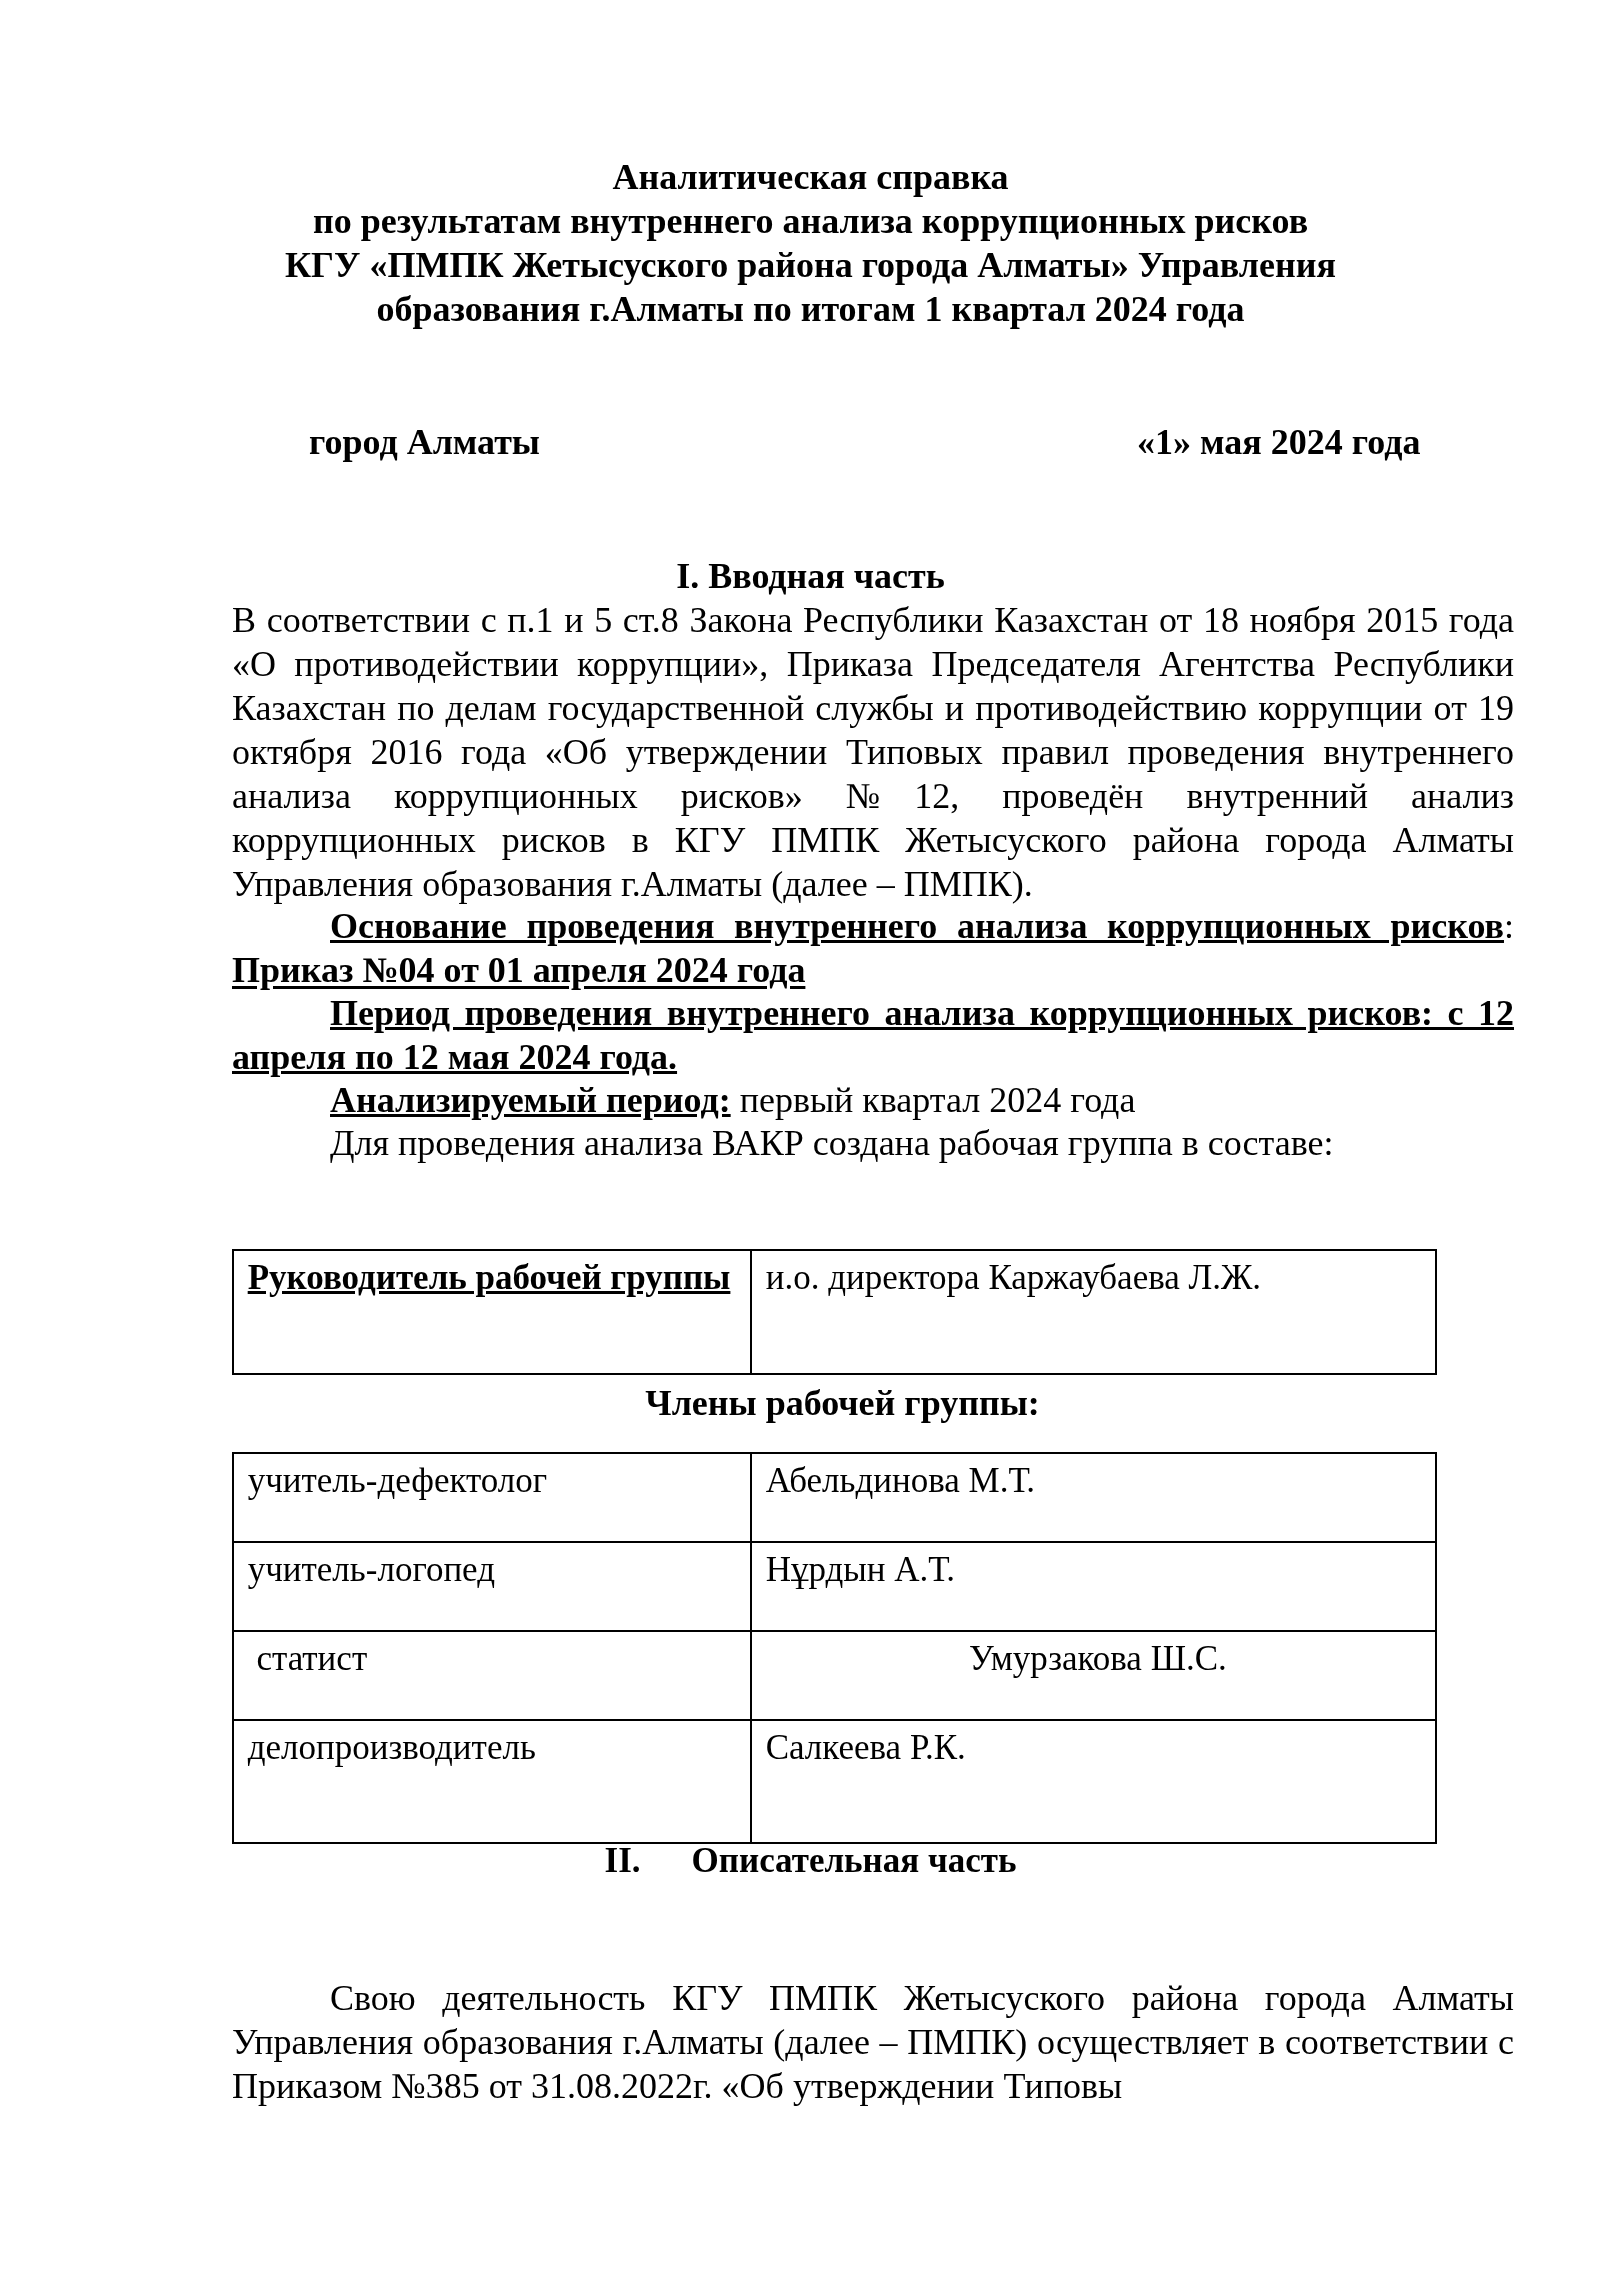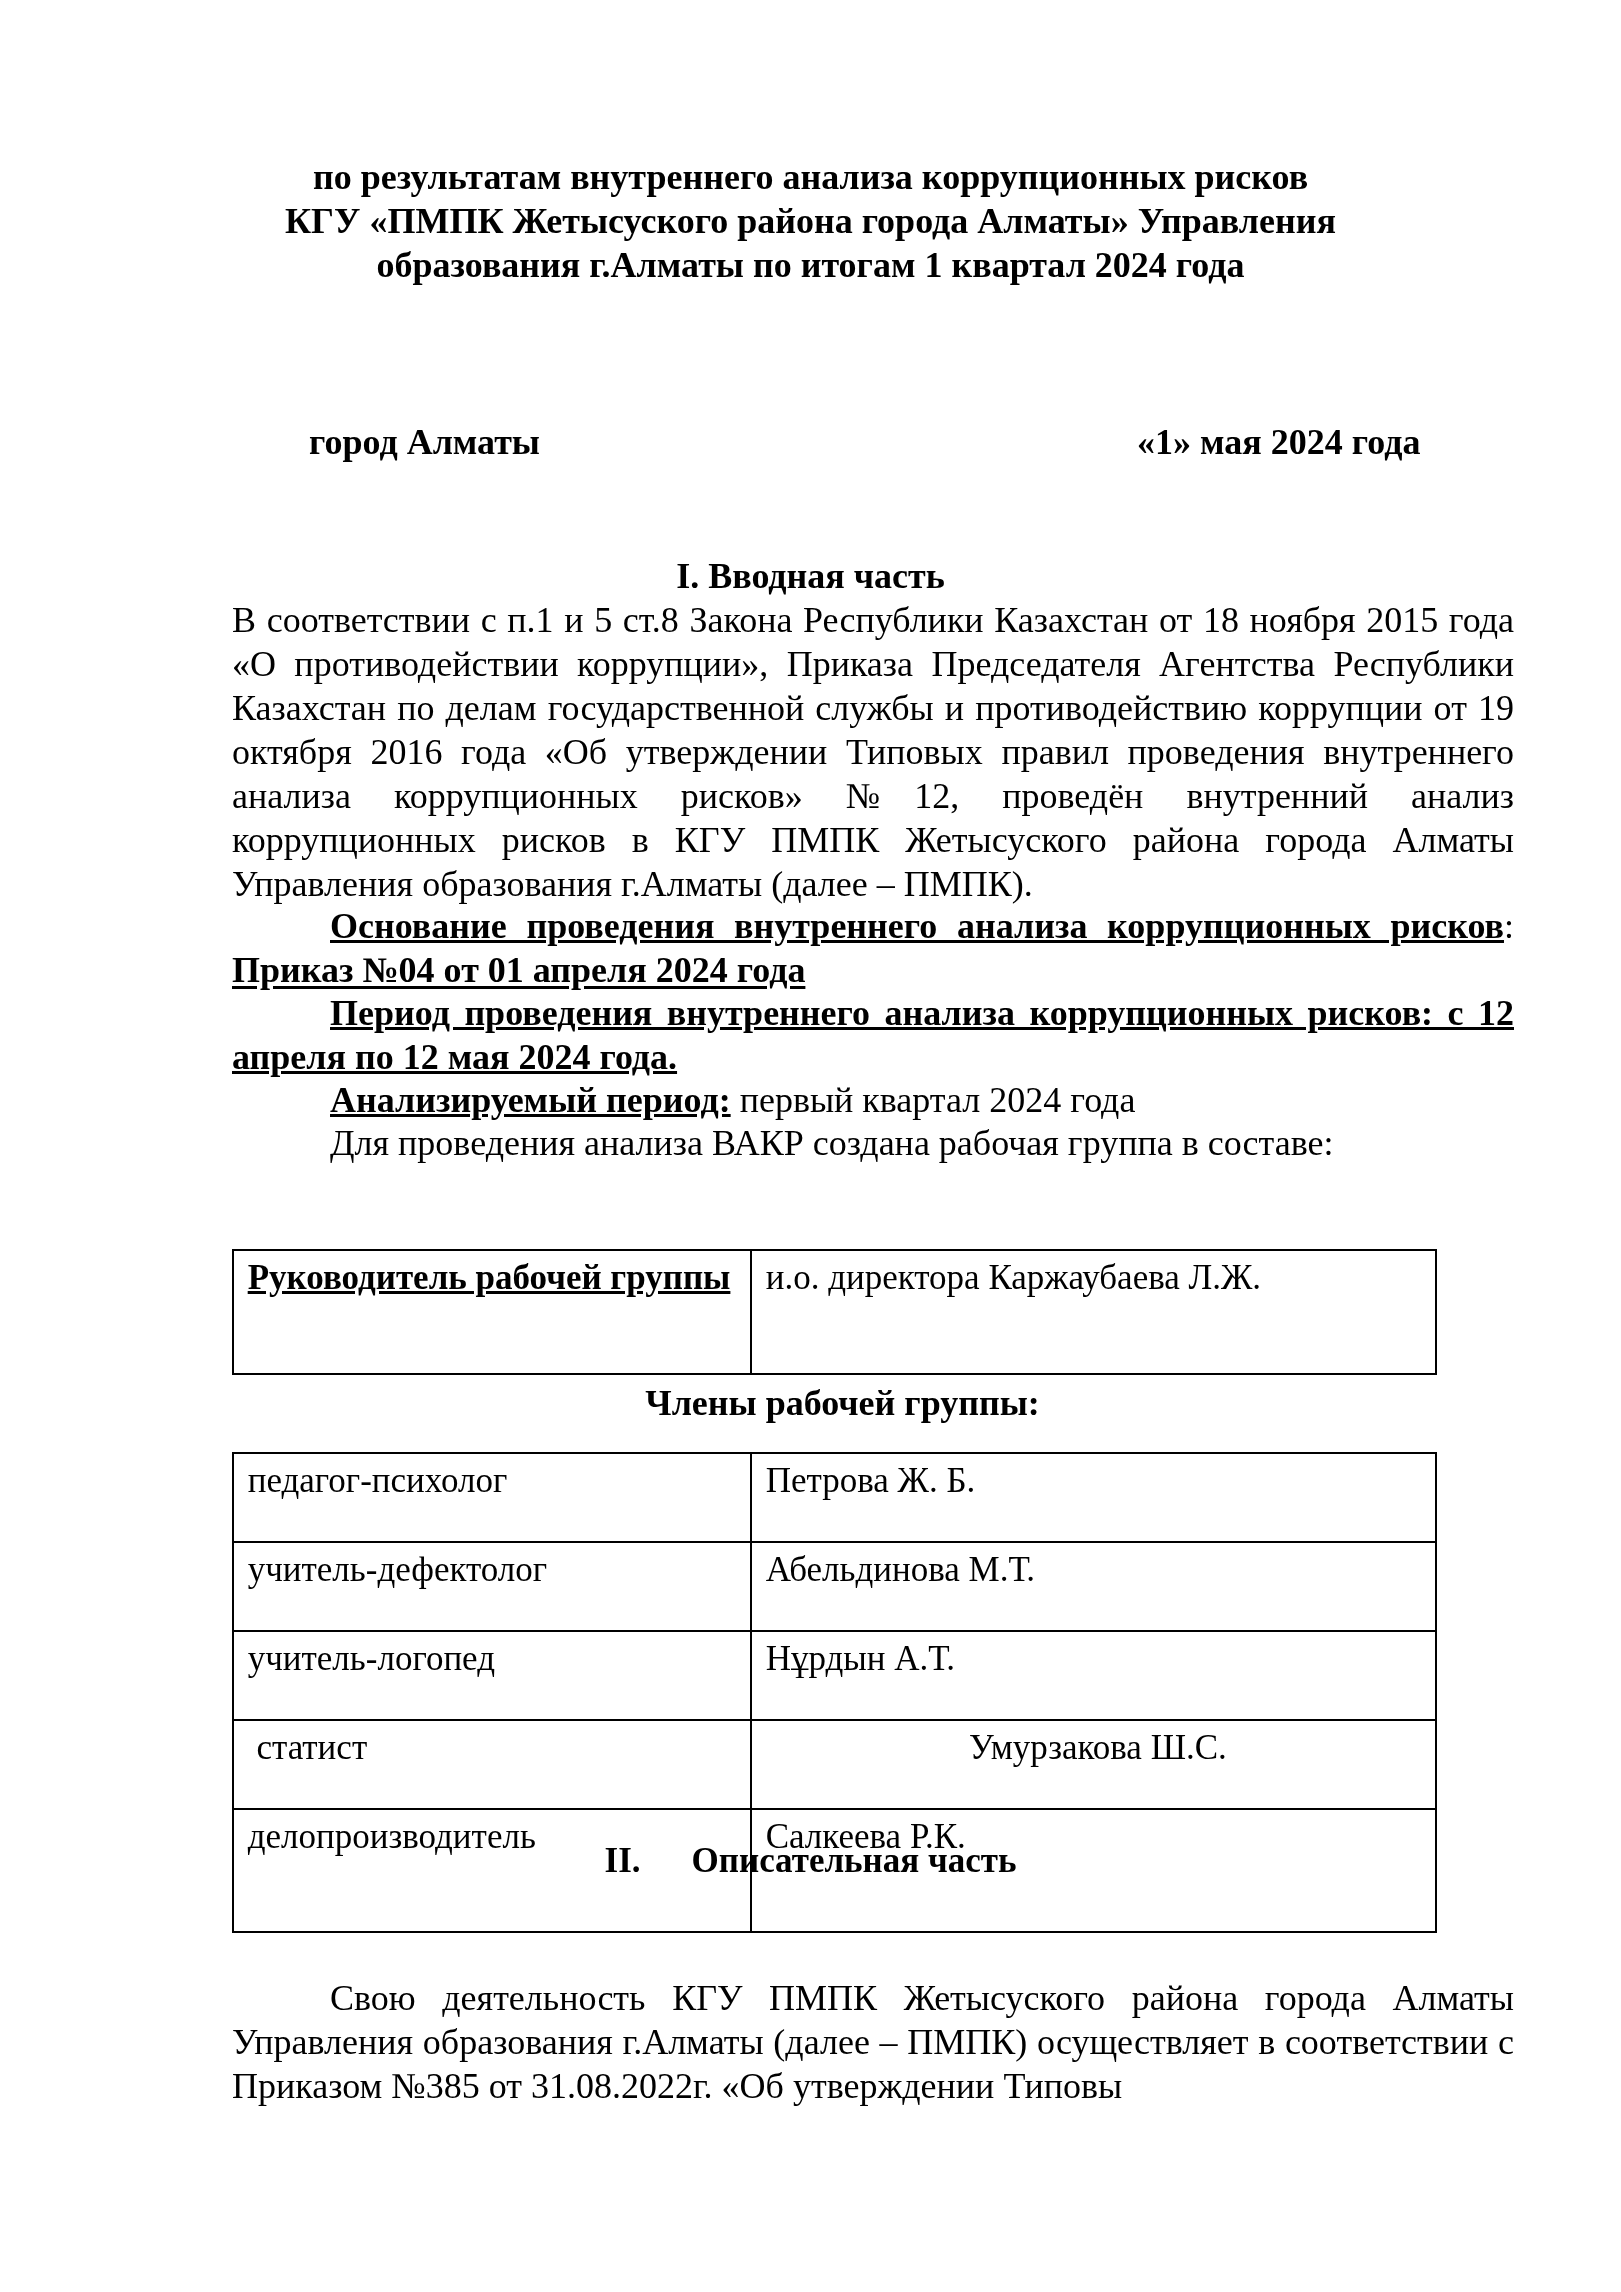--- a/index.html
+++ b/index.html
@@ -16,20 +16,21 @@
   .u { text-decoration:underline; text-decoration-thickness:2.9px; text-underline-offset:3.9px; }
   table.grid { position:absolute; left:232px; width:1205px; border-collapse:collapse; table-layout:fixed; }
   table.grid td { border:2.5px solid #000; vertical-align:top; font-size:35px; line-height:41px; padding:5.9px 13.7px; box-sizing:border-box; }
   table.grid td.c1 { width:518px; }
   table.grid td.c2 { border-left-width:1.5px; }
 </style>
 </head>
 <body>
 
 <div class="abs title">
+  <div>Аналитическая справка</div>
   <div>по результатам внутреннего анализа коррупционных рисков</div>
   <div>КГУ «ПМПК Жетысуского района города Алматы» Управления</div>
   <div>образования г.Алматы по итогам 1 квартал 2024 года</div>
 </div>
 
 <div class="abs cityline" style="left:309px;">город Алматы</div>
 <div class="abs cityline" style="left:1137px;">«1» мая 2024 года</div>
 
 <div class="abs heading" style="top:555px;">I. Вводная часть</div>
 
@@ -49,24 +50,20 @@
     <td class="c1 b">Руководитель рабочей группы</td>
     <td class="c2">и.о. директора Каржаубаева Л.Ж.</td>
   </tr>
 </tbody>
   </table>
 
 <div class="abs heading" style="top:1382px;padding-left:32px;">Члены рабочей группы:</div>
 
 <table class="grid" style="top:1452px;">
   <tbody>
-      <tr style="height:89px;">
-    <td class="c1">педагог-психолог</td>
-    <td class="c2">Петрова Ж. Б.</td>
-  </tr>
   <tr style="height:89px;">
     <td class="c1">учитель-дефектолог</td>
     <td class="c2">Абельдинова М.Т.</td>
   </tr>
   <tr style="height:89px;">
     <td class="c1">учитель-логопед</td>
     <td class="c2">Нұрдын А.Т.</td>
   </tr>
   <tr style="height:89px;">
     <td class="c1" style="white-space:pre;"> статист</td>

